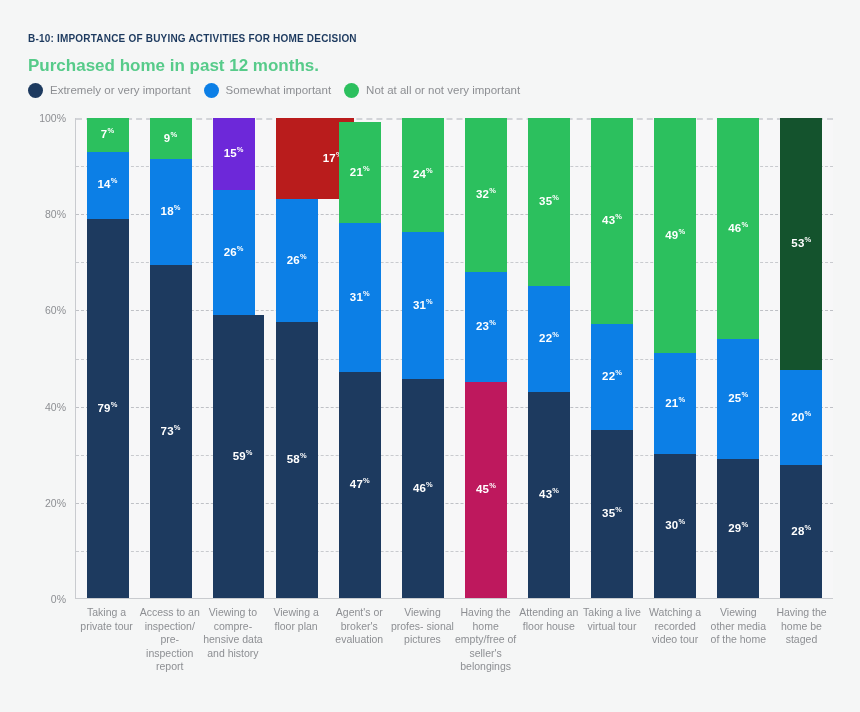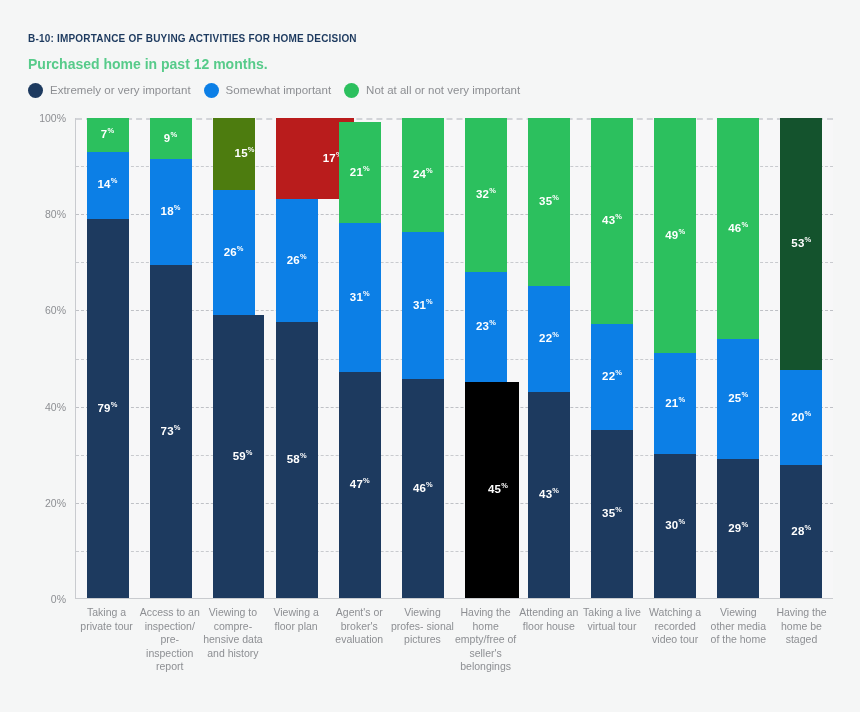--- a/index.html
+++ b/index.html
@@ -30,21 +30,21 @@
     font-weight: bold;
     letter-spacing: 0.2px;
     color: #1d3a5f;
     text-transform: uppercase;
     white-space: nowrap;
   }
   .chart-subtitle {
     position: absolute;
     left: 28px;
     top: 56px;
-    font-size: 14px;
+    font-size: 17px;
     font-weight: bold;
     color: #57cb8a;
     white-space: nowrap;
   }
 
   
   .legend {
     position: absolute;
     left: 28px;
     top: 80px;
@@ -244,21 +244,21 @@
             <span class="seg-label">9<sup>%</sup></span>
           </div>
           <div class="seg" style="background: rgb(12, 127, 230); height: 112px;">
             <span class="seg-label">18<sup>%</sup></span>
           </div>
           <div class="seg" style="background: rgb(29, 58, 95); height: 351.13px;">
             <span class="seg-label">73<sup>%</sup></span>
           </div>
         </div>
         <div class="bar-col">
-          <div class="seg" style="background: #4d7c0f; height: 72.15px; justify-content: flex-end;">
+          <div class="seg" style="background: #6d28d9; height: 72.15px;">
             <span class="seg-label">15<sup>%</sup></span>
           </div>
           <div class="seg" style="background: rgb(12, 127, 230); height: 125.06px;">
             <span class="seg-label">26<sup>%</sup></span>
           </div>
           <div class="seg" style="background: rgb(29, 58, 95); height: 283.79px; padding-left: 9px;">
             <span class="seg-label">59<sup>%</sup></span>
           </div>
         </div>
         <div class="bar-col">
@@ -294,21 +294,21 @@
             <span class="seg-label">46<sup>%</sup></span>
           </div>
         </div>
         <div class="bar-col">
           <div class="seg" style="background: rgb(44, 192, 94); height: 153.92px;">
             <span class="seg-label">32<sup>%</sup></span>
           </div>
           <div class="seg" style="background: rgb(12, 127, 230); height: 110.63px;">
             <span class="seg-label">23<sup>%</sup></span>
           </div>
-          <div class="seg" style="background: #000000; height: 216.45px; padding-left: 12px;">
+          <div class="seg" style="background: #be185d; height: 216.45px;">
             <span class="seg-label">45<sup>%</sup></span>
           </div>
         </div>
         <div class="bar-col">
           <div class="seg" style="background: rgb(44, 192, 94); height: 168.35px;">
             <span class="seg-label">35<sup>%</sup></span>
           </div>
           <div class="seg" style="background: rgb(12, 127, 230); height: 105.82px;">
             <span class="seg-label">22<sup>%</sup></span>
           </div>

